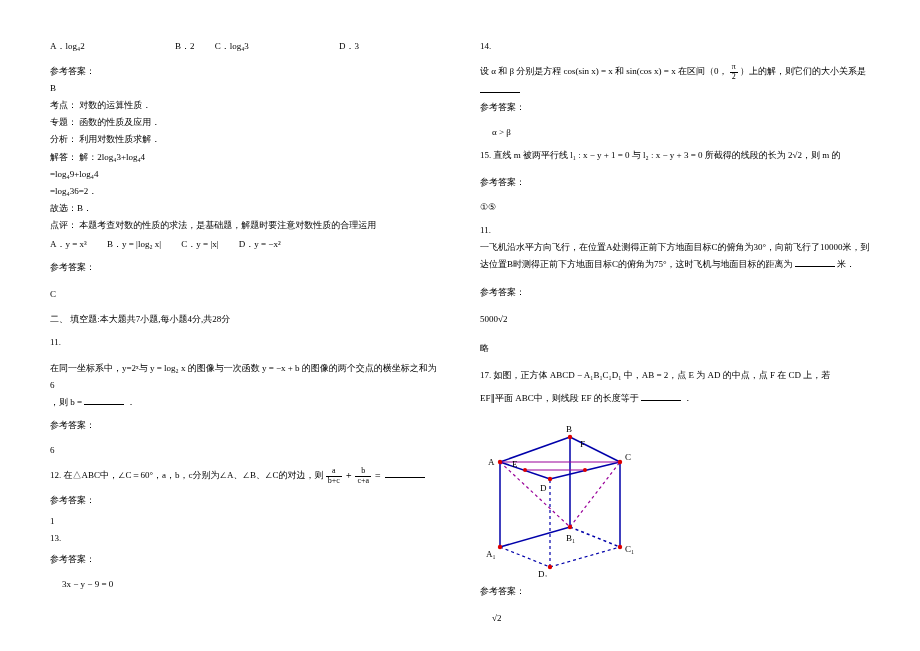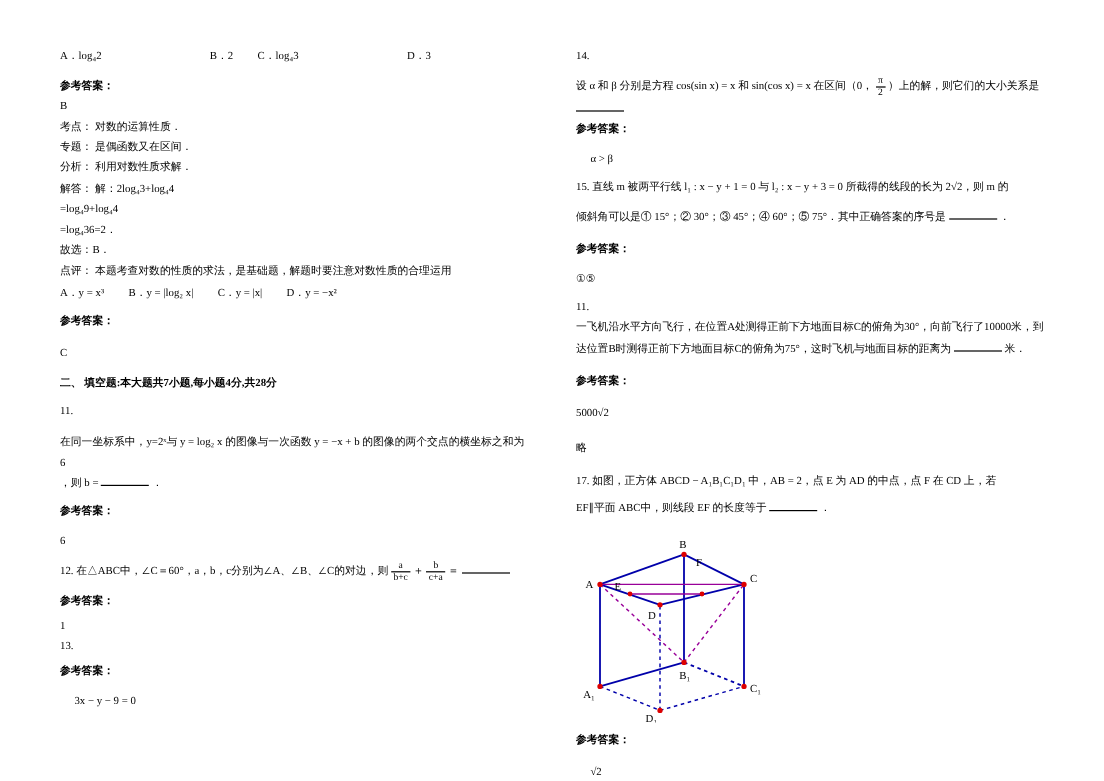--- a/index.html
+++ b/index.html
@@ -14,21 +14,21 @@
     padding: 38px 50px 20px 50px;
   }
   .page {
     display: flex;
     gap: 40px;
   }
   .col {
     width: 50%;
     line-height: 1.9;
   }
-  .label { font-weight: bold; }
+  .label { font-weight: normal; }
   .frac {
     display: inline-block;
     vertical-align: middle;
     text-align: center;
     font-size: 8px;
     line-height: 1.1;
   }
   .frac .top { border-bottom: 1px solid #000; display: block; padding: 0 2px; }
   .frac .bot { display: block; padding: 0 2px; }
   .blank {
@@ -61,21 +61,21 @@
       <span class="label">参考答案：</span>
     </div>
     <div>B</div>
 
     <div>
       <span>考点：</span>
       <span>对数的运算性质．</span>
     </div>
     <div>
       <span>专题：</span>
-      <span>是偶函数又在区间．</span>
+      <span>函数的性质及应用．</span>
     </div>
     <div>
       <span>分析：</span>
       <span>利用对数性质求解．</span>
     </div>
     <div>
       <span>解答：</span>
       <span>解：2log₄3+log₄4</span>
     </div>
     <div>=log₄9+log₄4</div>
@@ -138,25 +138,20 @@
         <span class="top">π</span>
         <span class="bot">2</span>
       </span>
       <span>）上的解，则它们的大小关系是</span>
       <span class="blank"></span>
     </div>
     <div class="label">参考答案：</div>
     <div style="margin-top:8px;margin-left:12px">α &gt; β</div>
 
     <div style="margin-top:6px">15. 直线 m 被两平行线 l₁ : x − y + 1 = 0 与 l₂ : x − y + 3 = 0 所截得的线段的长为 2√2，则 m 的</div>
-    <div style="margin-top:8px">
-      <span>倾斜角可以是① 15°；② 30°；③ 45°；④ 60°；⑤ 75°．其中正确答案的序号是</span>
-      <span class="blank"></span>
-      <span>．</span>
-    </div>
     <div style="margin-top:10px" class="label">参考答案：</div>
     <div style="margin-top:8px">①⑤</div>
 
     <div style="margin-top:6px">11.</div>
     <div>
       <span>一飞机沿水平方向飞行，在位置A处测得正前下方地面目标C的俯角为30°，向前飞行了10000米，到达位置B时测得正前下方地面目标C的俯角为75°，这时飞机与地面目标的距离为</span>
       <span class="blank"></span>
       <span>米．</span>
     </div>
     <div style="margin-top:10px" class="label">参考答案：</div>

